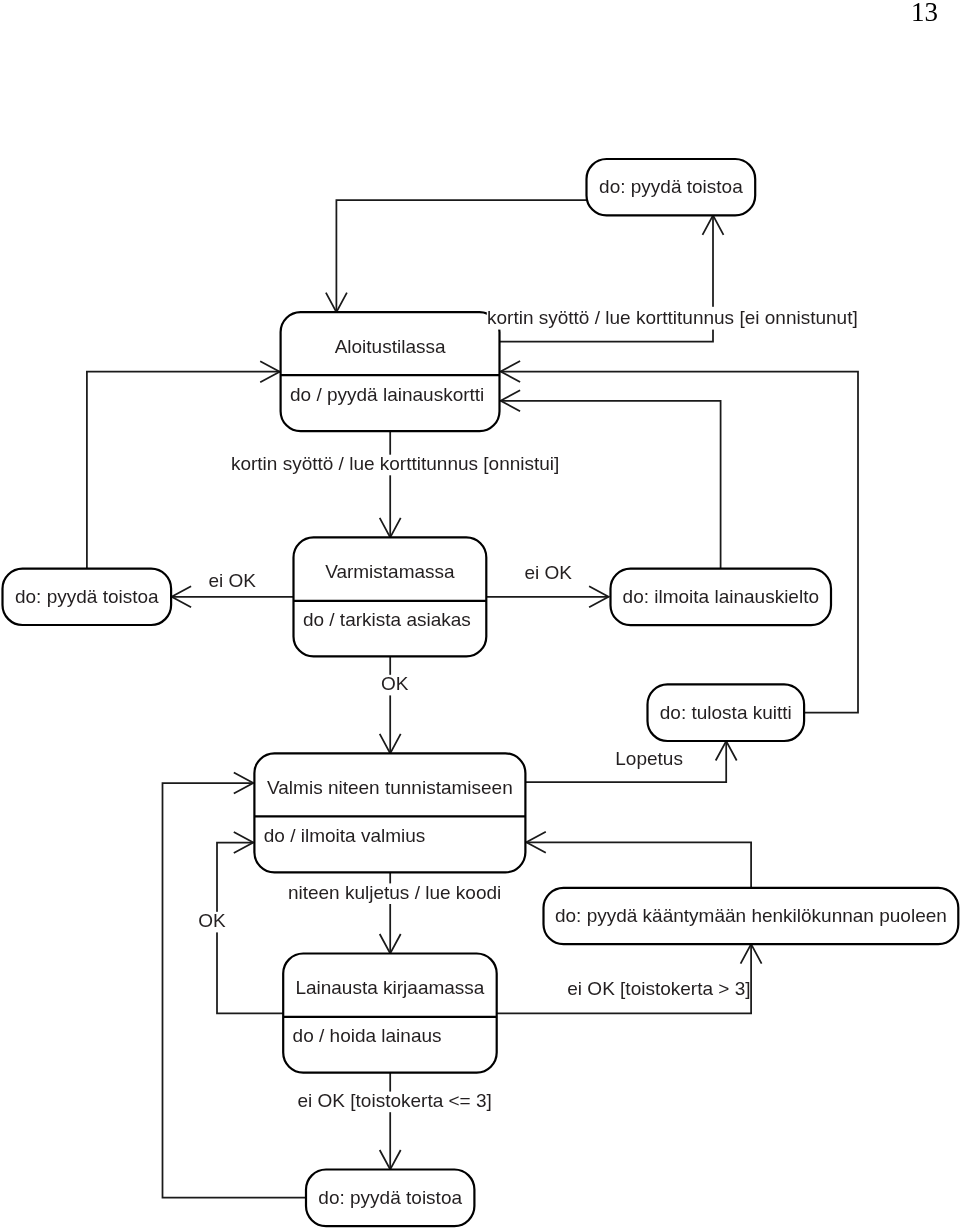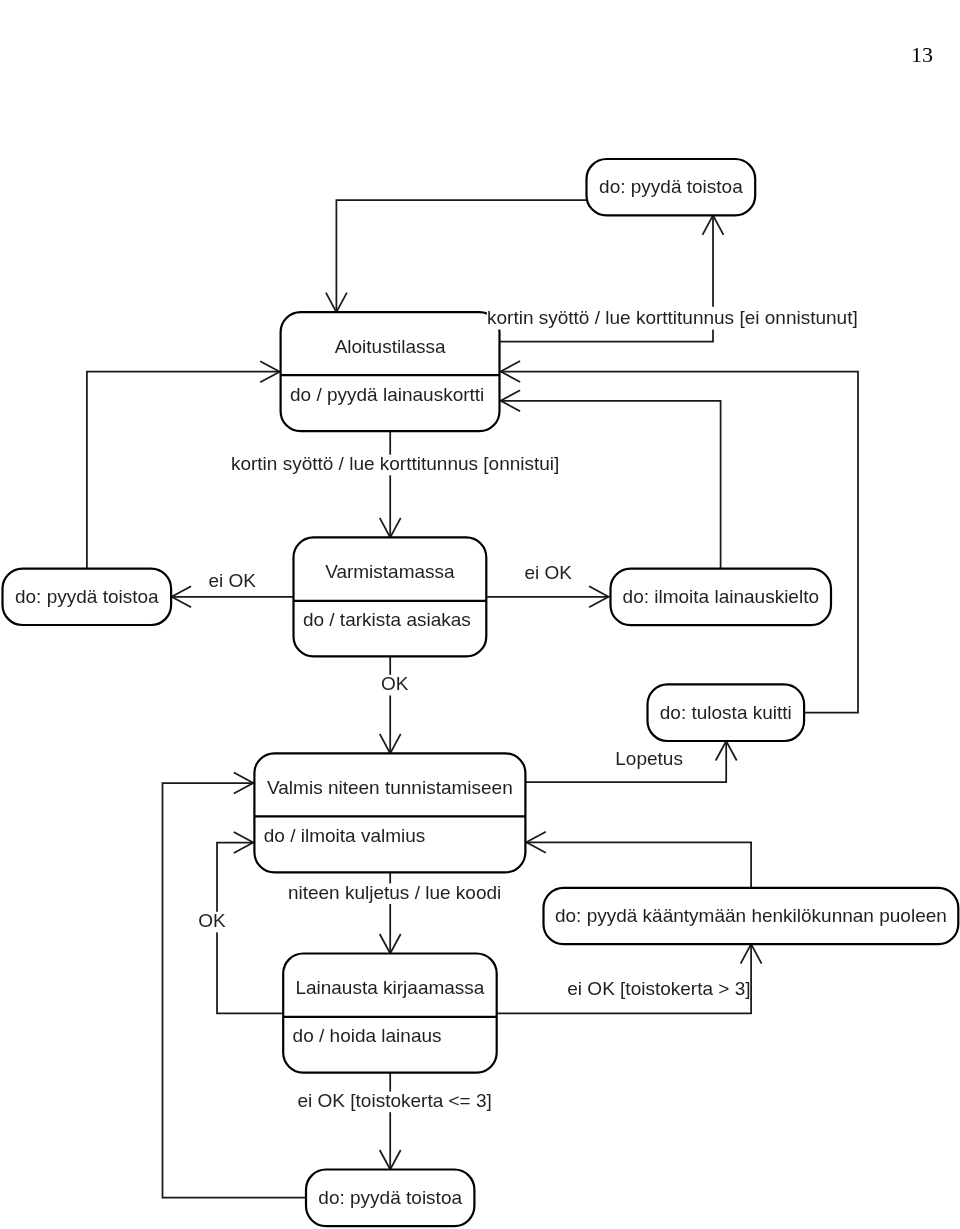--- a/index.html
+++ b/index.html
@@ -1,19 +1,19 @@
 <!DOCTYPE html>
 <html><head>
 <meta charset="utf-8">
 <title>Tilakaavio</title>
 <style>
   html,body{margin:0;padding:0;background:#ffffff;}
   body{width:960px;height:1229px;overflow:hidden;font-family:"Liberation Sans",sans-serif;}
   #page{position:relative;width:960px;height:1229px;background:#fff;}
-  #pagenum{position:absolute;left:911.0px;top:0.3px;font-family:"Liberation Serif",serif;font-size:22px;line-height:24px;color:#000000;margin-top:43px;}
+  #pagenum{position:absolute;left:911.0px;top:0.3px;font-family:"Liberation Serif",serif;font-size:27px;line-height:24px;color:#000000;}
   svg#diagram{position:absolute;left:0;top:0;width:960px;height:1229px;display:block;}
   .state-box{fill:#ffffff;stroke:#000000;stroke-width:2.2;}
   .divider{stroke:#000000;stroke-width:2.2;}
   .conn{stroke:#1a1a1a;stroke-width:1.75;fill:none;stroke-linecap:butt;stroke-linejoin:miter;}
   .arrowh{stroke:#1a1a1a;stroke-width:1.75;fill:none;stroke-linecap:butt;stroke-linejoin:miter;}
   #diagram text{font-family:"Liberation Sans",sans-serif;font-size:19px;fill:#231f20;}
   #diagram text.ctr{text-anchor:middle;}
 </style>
 </head>
 <body>

